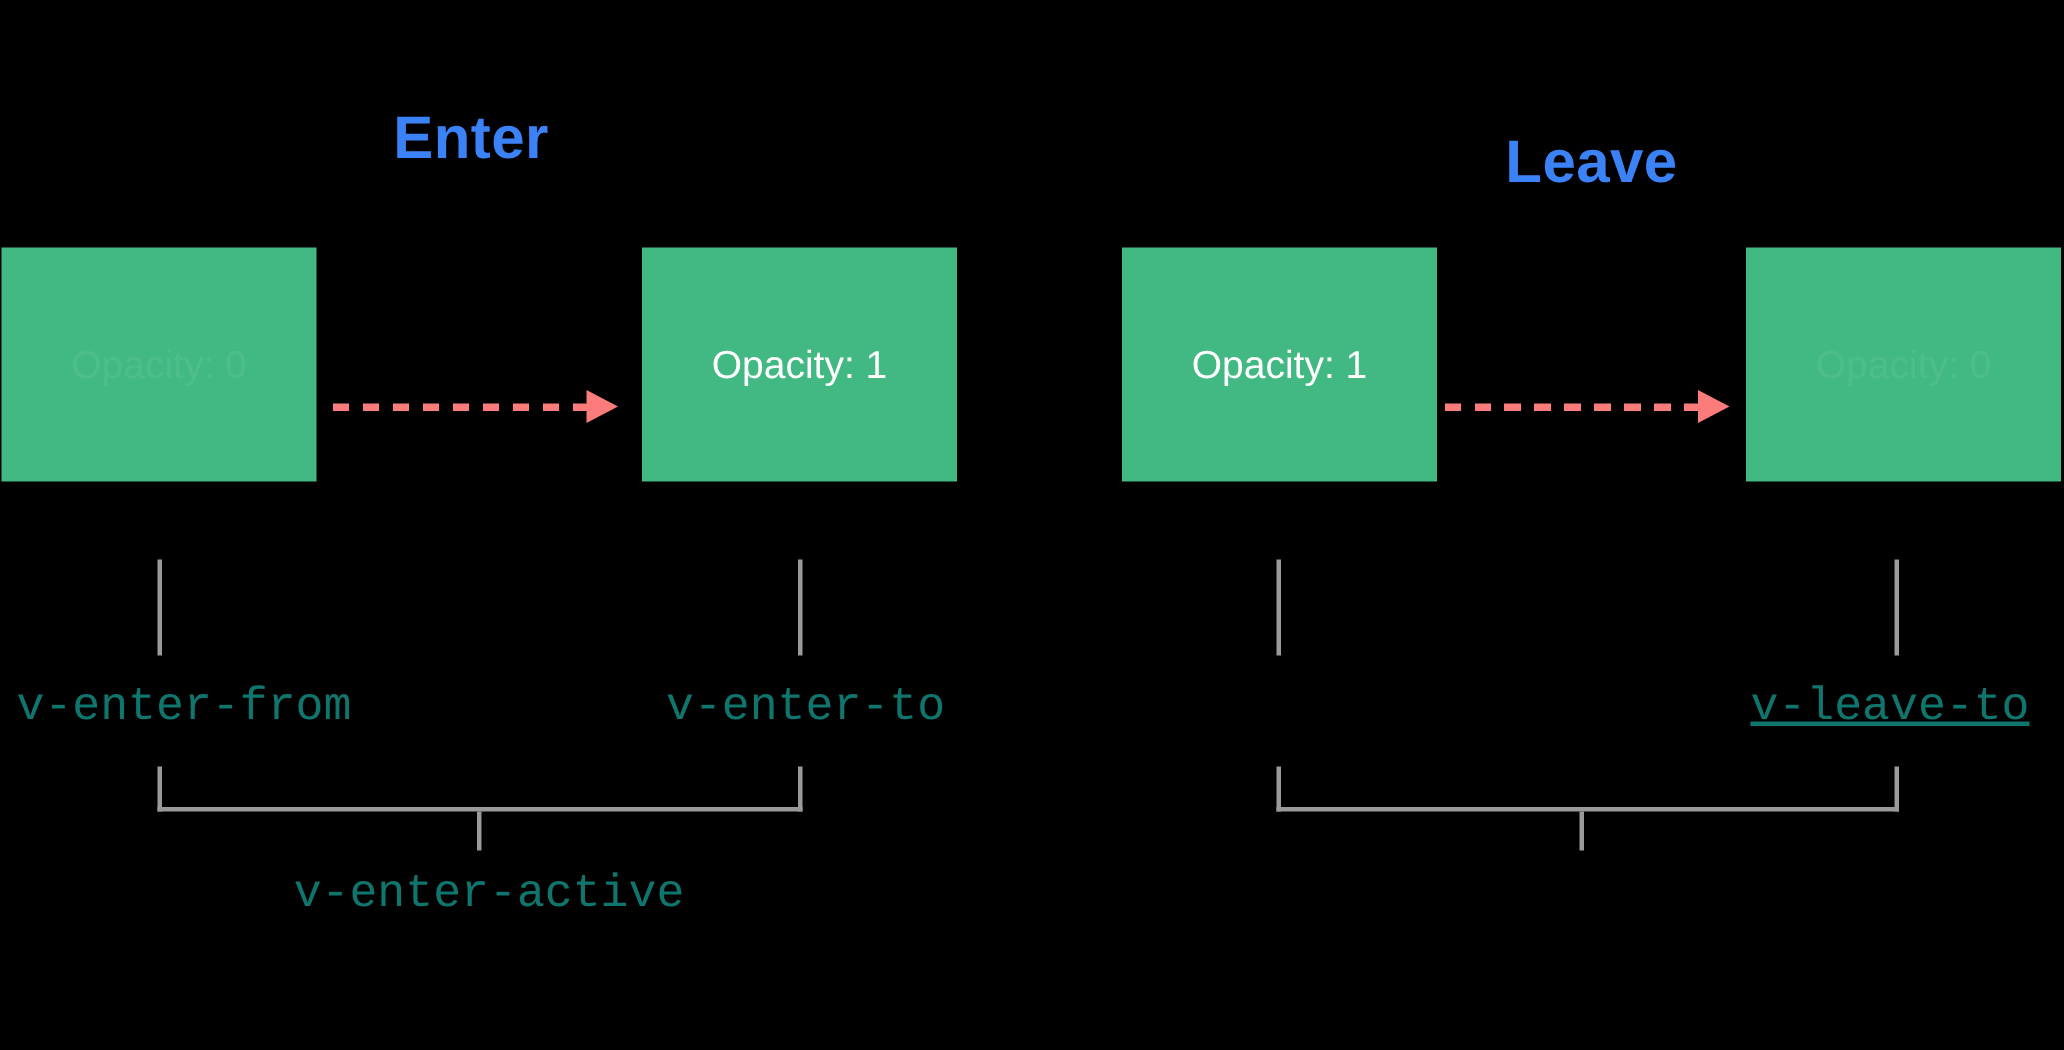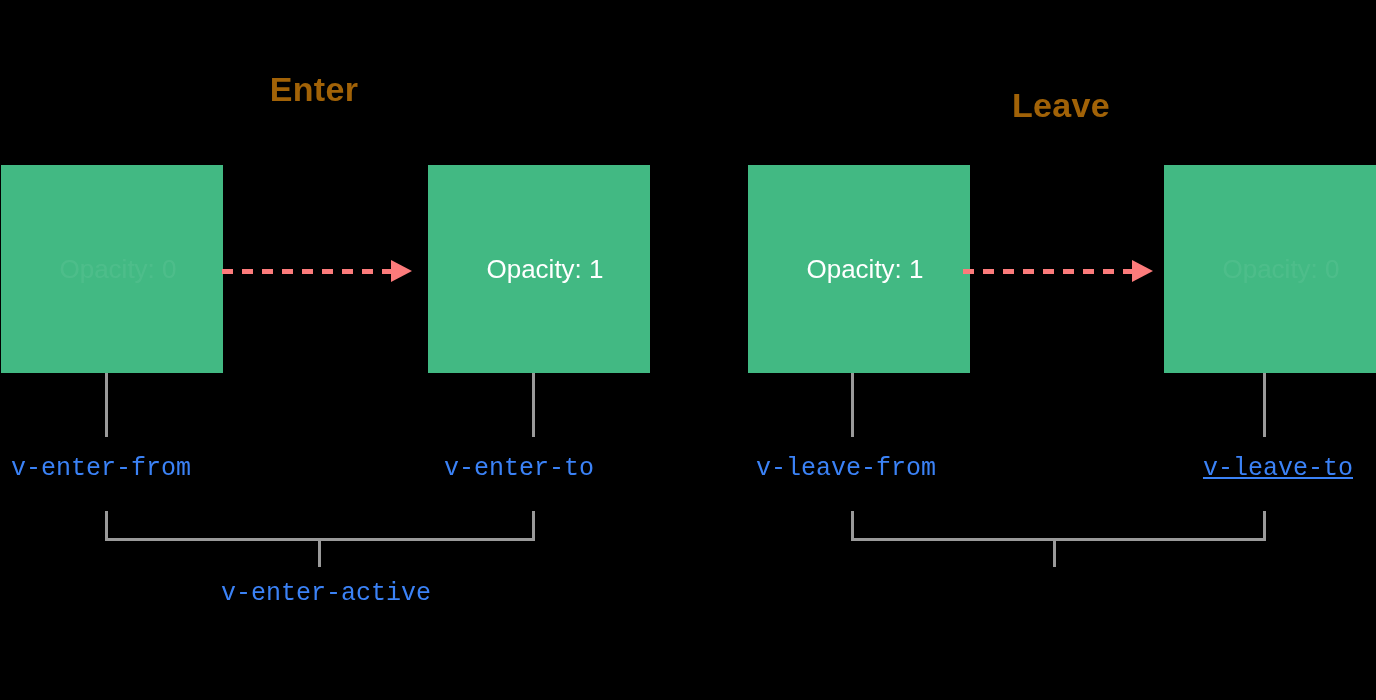--- a/index.html
+++ b/index.html
@@ -16,40 +16,39 @@
     width: 1376px;
     height: 700px;
     background: #000000;
     overflow: hidden;
   }
 
   
   .section-title {
     position: absolute;
     font-family: "Liberation Sans", sans-serif;
-    font-size: 34px;
+    font-size: 40px;
     font-weight: bold;
-    color: #a16207;
+    color: #3b82f6;
     letter-spacing: 0.3px;
     white-space: nowrap;
     transform: translateX(-50%);
     line-height: 1;
   }
 
   
   .state-box {
     position: absolute;
     top: 165px;
     width: 210px;
-    height: 208px;
+    height: 156px;
     background: #42b983;
     display: flex;
     align-items: center;
     justify-content: center;
-    padding-left: 12px;
   }
   .state-box .box-label {
     font-family: "Liberation Sans", sans-serif;
     font-size: 26px;
     color: #ffffff;
     white-space: nowrap;
     line-height: 1;
   }
   .state-box.faded .box-label {
     opacity: 0.06;
@@ -90,22 +89,22 @@
   .vline {
     position: absolute;
     width: 3px;
     background: #9a9a9a;
   }
 
   
   .class-label {
     position: absolute;
     font-family: "Liberation Mono", "DejaVu Sans Mono", monospace;
-    font-size: 25px;
-    color: #3b82f6;
+    font-size: 31px;
+    color: #0f766e;
     white-space: nowrap;
     line-height: 1;
   }
   .class-label.center {
     transform: translateX(-50%);
   }
   .class-label.rightalign {
     transform: translateX(-100%);
     text-decoration: underline;
   }
@@ -179,21 +178,20 @@
     <div class="head"></div>
   </div>
 
   <div class="state-box faded" style="left:1164px;">
     <span class="box-label">Opacity: 0</span>
   </div>
 
   <div class="vline" style="left:851px; top:373px; height:64px;"></div>
   <div class="vline" style="left:1263px; top:373px; height:64px;"></div>
 
-  <div class="class-label" style="left:756px; top:456px;">v-leave-from</div>
   <div class="class-label rightalign" style="left:1353px; top:456px;">v-leave-to</div>
 
   <div class="bracket" style="left:851px; top:511px; width:415px;">
     <div class="arm-left"></div>
     <div class="arm-right"></div>
     <div class="base"></div>
   </div>
   <div class="vline" style="left:1053px; top:541px; height:26px;"></div>
 
 </div>

